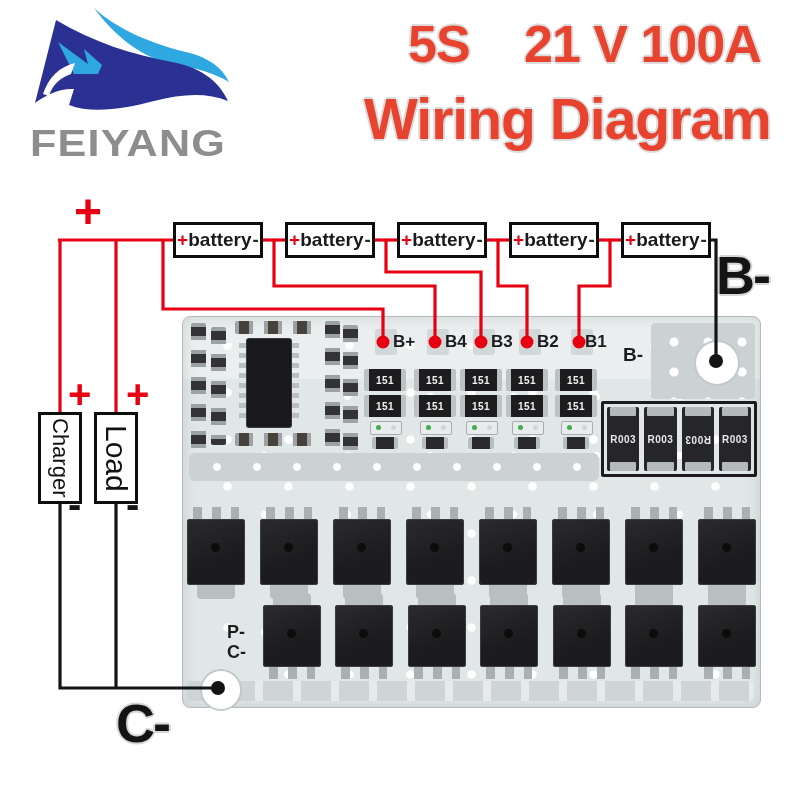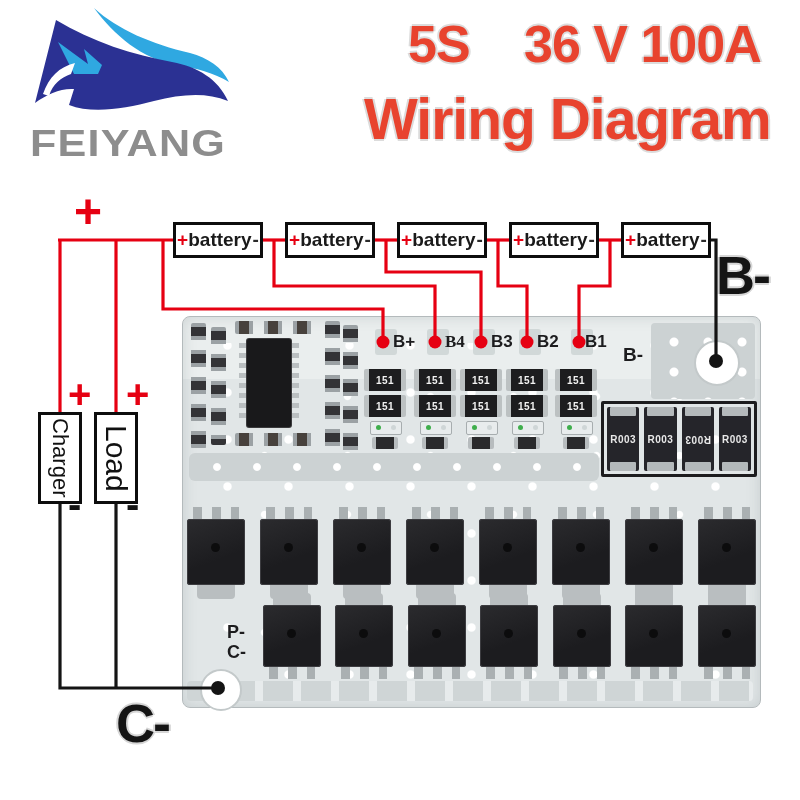--- a/index.html
+++ b/index.html
@@ -135,21 +135,21 @@
 
 <svg class="abs" style="left:28px;top:4px;" width="210" height="162" viewBox="0 0 210 162">
   <path d="M66,4 C90,26 124,40 162,49 C180,54 194,63 201,78 C186,69 168,64 148,61 C114,55 86,31 66,4 Z" fill="#2fa8e1"></path>
   <path d="M28,16 L7,99 C19,90 33,84 46,85 L41,101 C64,110 96,105 126,97 C154,90 178,88 200,97 C190,75 170,63 144,58 C106,51 64,38 28,16 Z" fill="#2b3193"></path>
   <path d="M30,38 L60,60 L56,45 L74,61 L70,70 L46,70 Z" fill="#2fa8e1"></path>
   <path fill="#ffffff" d="M15,90 C21,73 31,63 47,59 L43,70 C33,74 25,79 21,92 Z"></path>
   <text x="2" y="152" font-size="37" font-weight="bold" letter-spacing="1" textLength="196" lengthAdjust="spacingAndGlyphs" fill="#8d8d8d">FEIYANG</text>
 </svg>
 
 <div class="abs title-line1" style="left:408px;">5S</div>
-<div class="abs title-line1" style="left:524px;">36 V 100A</div>
+<div class="abs title-line1" style="left:524px;">21 V 100A</div>
 <div class="abs title-line2">Wiring Diagram</div>
 
 <svg class="wires" width="800" height="800" viewBox="0 0 800 800">
 
   <path d="M58,240 H176" stroke="#e60012"></path>
   <path d="M60,240 V414" stroke="#e60012"></path>
   <path d="M116,240 V414" stroke="#e60012"></path>
   <path d="M163,240 V309 H383 V338" stroke="#e60012"></path>
   <path d="M263,240 H285" stroke="#e60012"></path>
   <path d="M375,240 H397" stroke="#e60012"></path>
@@ -217,21 +217,21 @@
 
 <div class="abs board">
   <div class="vias"></div>
 
   <div class="pad-sq" style="left:192px;"></div>
   <div class="pad-sq" style="left:244px;"></div>
   <div class="pad-sq" style="left:290px;"></div>
   <div class="pad-sq" style="left:336px;"></div>
   <div class="pad-sq" style="left:388px;"></div>
   <span class="silk" style="left:210px;top:16px;">B+</span>
-  <span class="silk" style="left:262px;top:16px;font-family:Liberation Serif, serif;">B4</span>
+  <span class="silk" style="left:262px;top:16px;">B4</span>
   <span class="silk" style="left:308px;top:16px;">B3</span>
   <span class="silk" style="left:354px;top:16px;">B2</span>
   <span class="silk" style="left:402px;top:16px;">B1</span>
   <span class="silk" style="left:440px;top:28px;font-size:19px;">B-</span>
 
   <div class="bminus-region">
     <div class="bigpad" style="left:43px;top:17px;"></div>
   </div>
 
   <div class="smd-col" style="left:8px;top:6px;height:126px;"></div>

